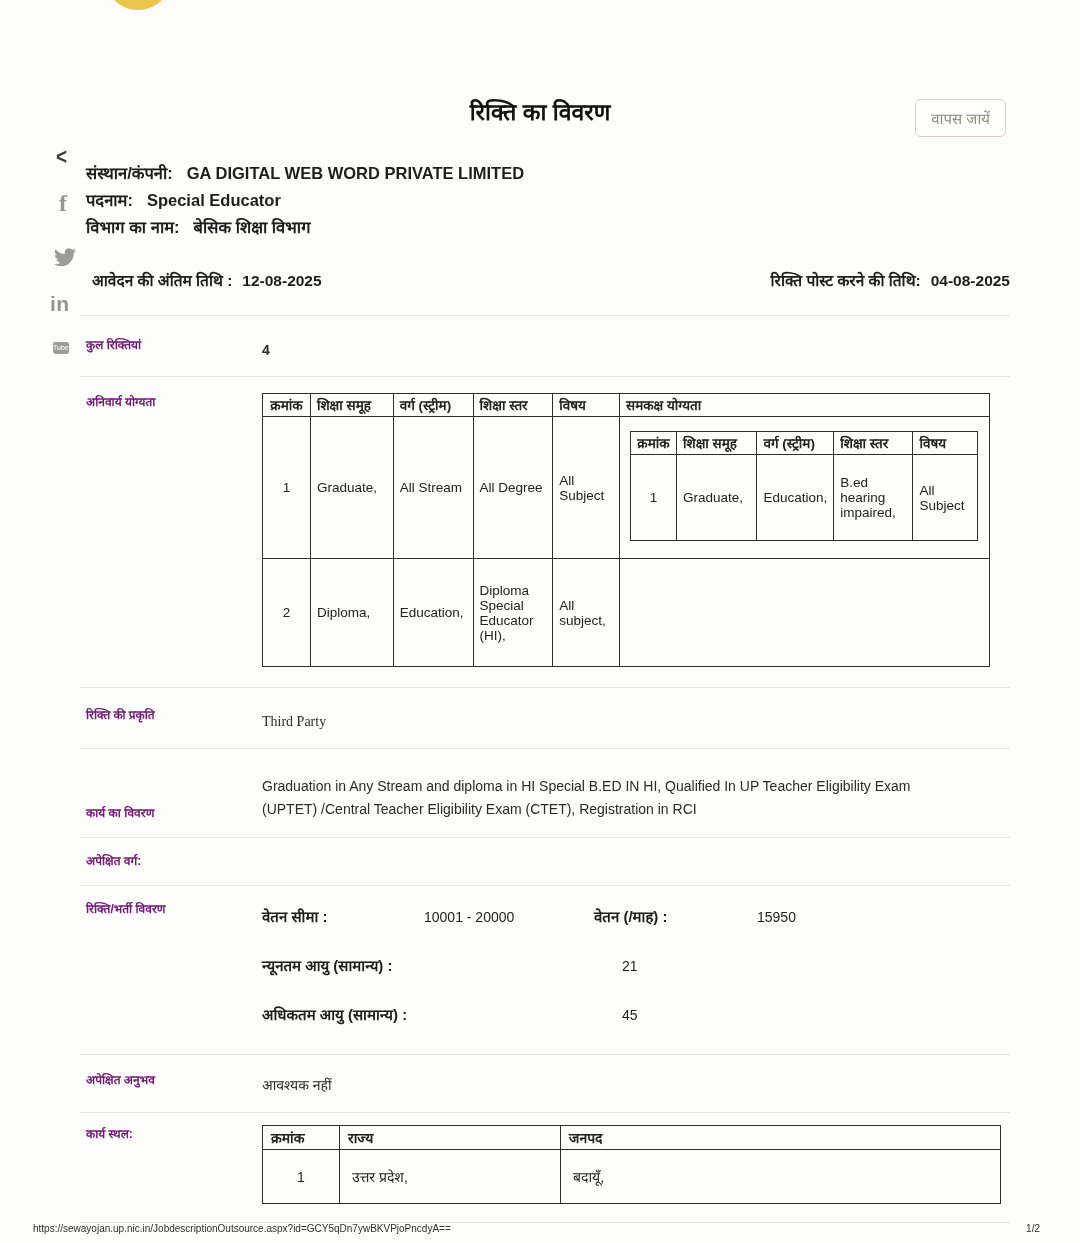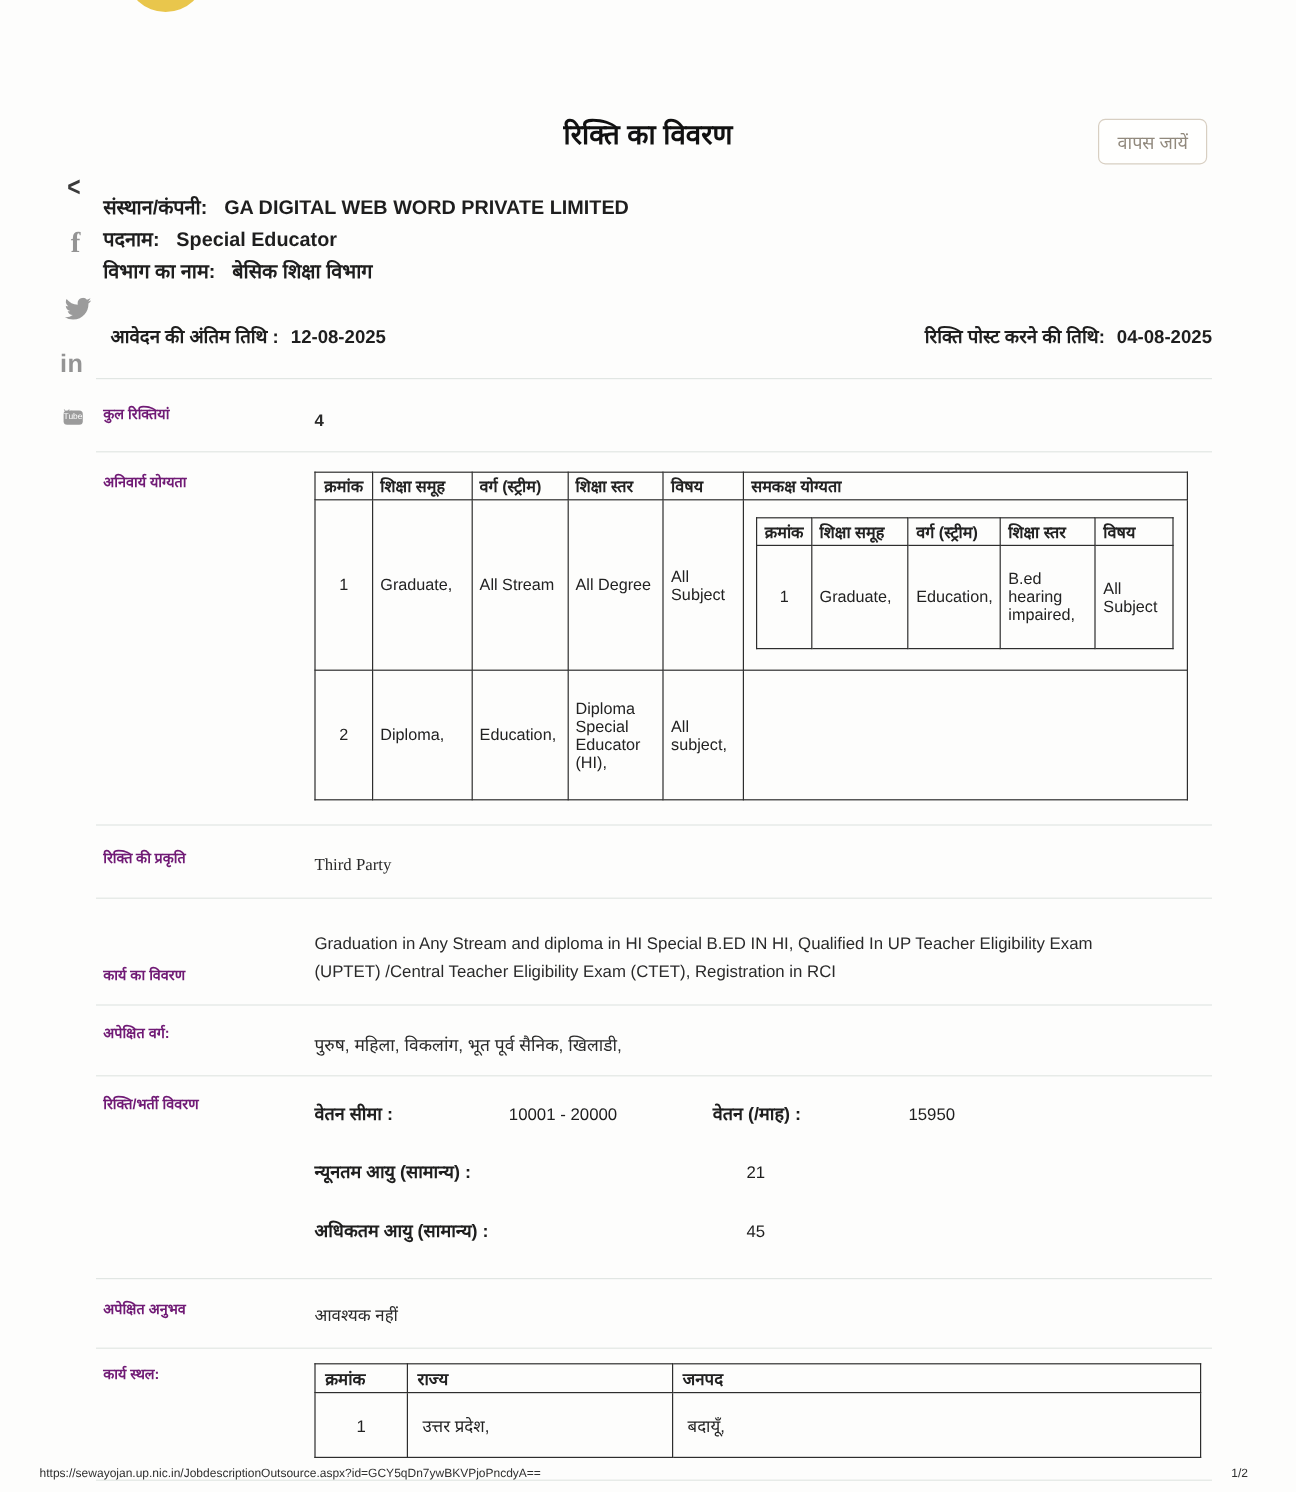--- a/index.html
+++ b/index.html
@@ -260,21 +260,20 @@
 
   <div class="sec-row r-desc">
     <div class="lbl">कार्य का विवरण</div>
     <div class="val">Graduation in Any Stream and diploma in HI Special B.ED IN HI, Qualified In UP Teacher Eligibility Exam (UPTET) /Central Teacher Eligibility Exam (CTET), Registration in RCI</div>
   </div>
 
   <div class="divider"></div>
 
   <div class="sec-row r-cat">
     <div class="lbl">अपेक्षित वर्ग:</div>
-    <div class="val">पुरुष, महिला, विकलांग, भूत पूर्व सैनिक, खिलाडी,</div>
   </div>
 
   <div class="divider"></div>
 
   <div class="sec-row r-recruit">
     <div class="lbl">रिक्ति/भर्ती विवरण</div>
     <div class="fields">
       <div class="frow">
         <span class="f-lab1">वेतन सीमा :</span>
         <span class="f-val1">10001 - 20000</span>

